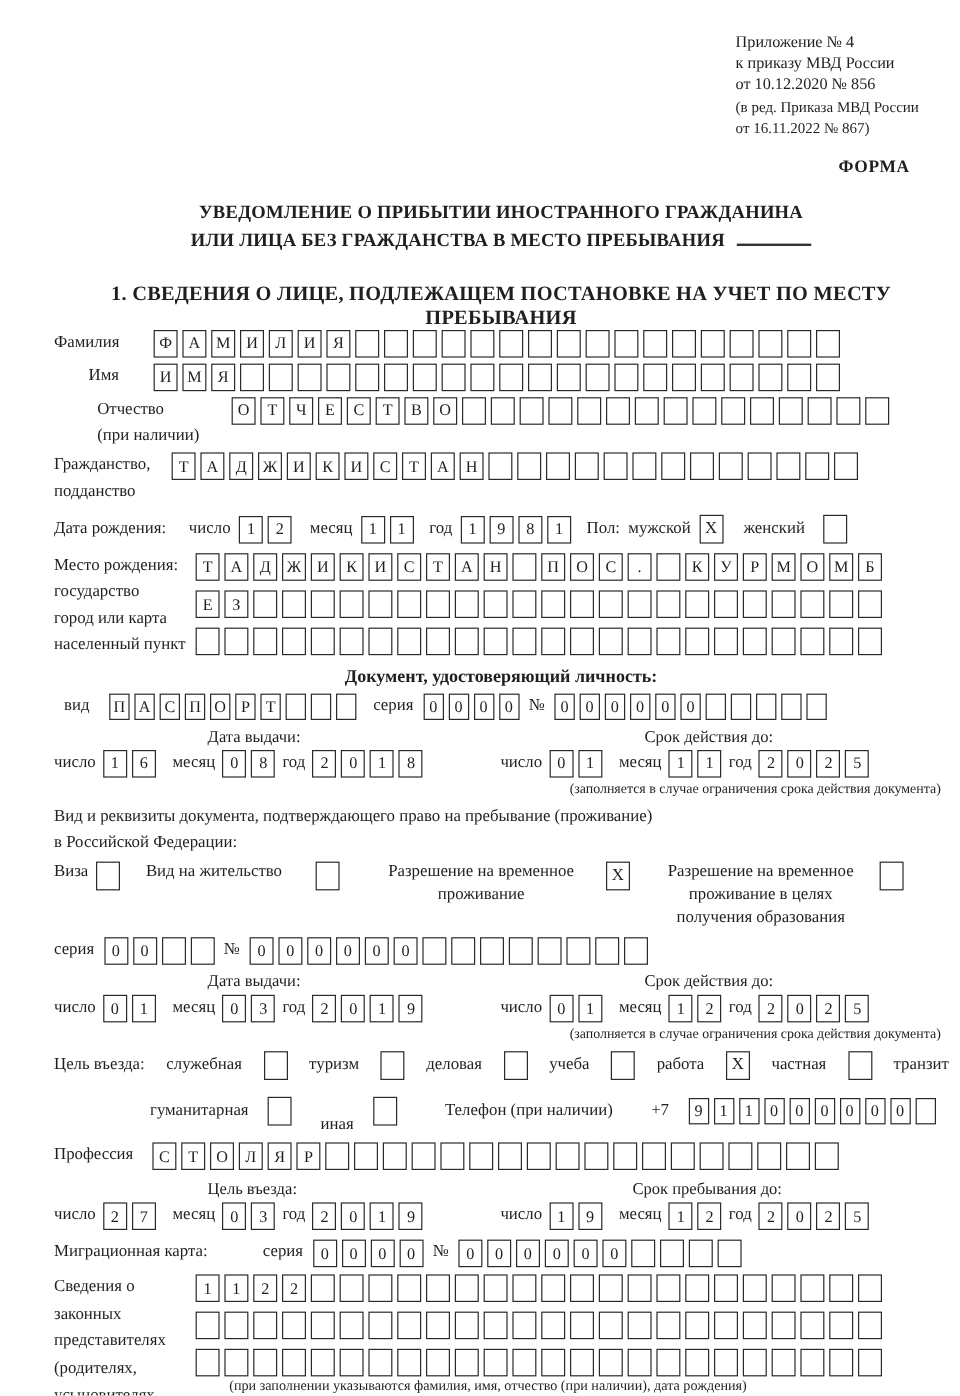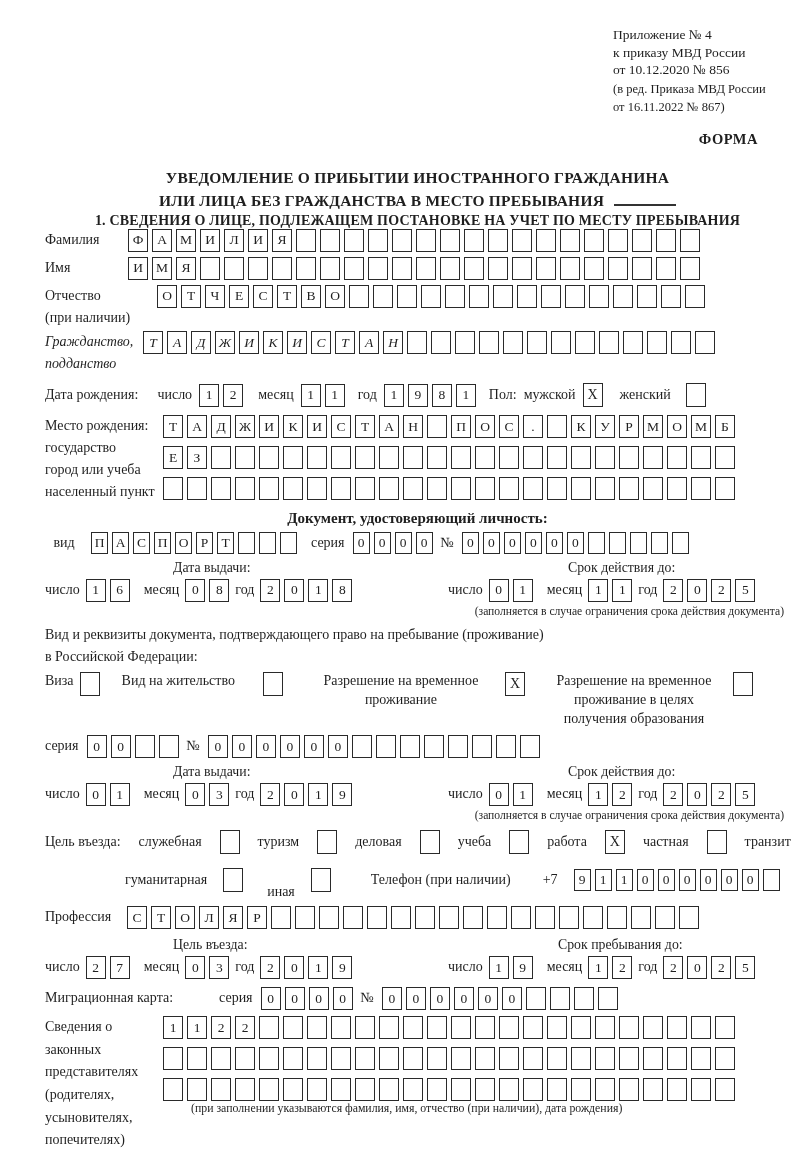--- a/index.html
+++ b/index.html
@@ -16,40 +16,40 @@
 
   
   .header-block { margin-left: 568px; width: 190px; font-size: 13.5px; line-height: 1.3; }
   .header-block .small { font-size: 12.5px; margin-top: 2px; }
   .forma { text-align: right; margin-right: 32px; margin-top: 16px; font-weight: bold; font-size: 14.5px; letter-spacing: .5px; }
 
   
   .title { text-align: center; font-weight: bold; font-size: 15.5px; margin-top: 18px; line-height: 1.5; letter-spacing: .2px; }
   .title-underline { display: inline-block; width: 62px; border-bottom: 2.5px solid #333; margin-left: 10px; vertical-align: baseline; }
 
-  .section-heading { text-align: center; font-weight: bold; font-size: 14px; letter-spacing: .2px; }
+  .section-heading { text-align: center; font-weight: bold; font-size: 17px; margin-top: 22px; letter-spacing: .2px; }
 
   
   .cells { display: flex; gap: 4px; }
   .cell { flex: 0 0 auto; width: 20px; height: 23px; border: 1.5px solid #2a2a2a;
           display: flex; align-items: center; justify-content: center; font-size: 13.5px; line-height: 1; }
   .tight .cell { width: 17px; height: 22px; }
   .checkbox { flex: 0 0 auto; width: 20px; height: 24px; border: 1.5px solid #2a2a2a;
           display: inline-flex; align-items: center; justify-content: center; font-size: 14px; }
 
   .row { display: flex; align-items: center; }
   .row-top { display: flex; align-items: flex-start; }
   .lbl { flex: 0 0 auto; }
 
   .label-col { flex: 0 0 auto; line-height: 1.58; }
   .stack { display: flex; flex-direction: column; gap: 8px; }
 
   .doc-heading { text-align: center; font-weight: bold; font-size: 15px; margin-top: 6px; }
 
-  .dates-pair { display: flex; margin-top: 6px; gap: 31px; }
+  .dates-pair { display: flex; margin-top: 6px; }
   .date-col { }
   .date-heading { font-size: 13.8px; margin-bottom: 3px; }
   .date-row { display: flex; align-items: center; gap: 6px; }
   .note { font-size: 11.6px; text-align: right; margin-top: 3px; margin-right: 6px; }
 
   .opt { display: flex; align-items: flex-start; gap: 10px; }
   .opt-text { text-align: center; line-height: 1.35; }
 
   .caption { font-size: 11.8px; margin-left: 28px; }
 </style>
@@ -100,21 +100,21 @@
         <span class="cell"></span>
         <span class="cell"></span>
         <span class="cell"></span>
         <span class="cell"></span>
         <span class="cell"></span>
         <span class="cell"></span>
       </span>
   </div>
 
   <div class="row" style="margin-top:5px;">
-    <span class="lbl" style="width:83px;">Имя</span>
+    <span class="lbl" style="width:83px;text-align:center;">Имя</span>
     <span class="cells">
         <span class="cell">И</span>
         <span class="cell">М</span>
         <span class="cell">Я</span>
         <span class="cell"></span>
         <span class="cell"></span>
         <span class="cell"></span>
         <span class="cell"></span>
         <span class="cell"></span>
         <span class="cell"></span>
@@ -130,21 +130,21 @@
         <span class="cell"></span>
         <span class="cell"></span>
         <span class="cell"></span>
         <span class="cell"></span>
         <span class="cell"></span>
         <span class="cell"></span>
       </span>
   </div>
 
   <div class="row-top" style="margin-top:5px;">
-    <span class="label-col" style="width:112px;">
+    <span class="label-col" style="width:112px;margin-left:36px;">
       <span>Отчество</span><br>
       <span>(при наличии)</span>
     </span>
     <span class="cells">
         <span class="cell">О</span>
         <span class="cell">Т</span>
         <span class="cell">Ч</span>
         <span class="cell">Е</span>
         <span class="cell">С</span>
         <span class="cell">Т</span>
@@ -161,21 +161,21 @@
         <span class="cell"></span>
         <span class="cell"></span>
         <span class="cell"></span>
         <span class="cell"></span>
         <span class="cell"></span>
         <span class="cell"></span>
         <span class="cell"></span>
       </span>
   </div>
 
-  <div class="row-top" style="margin-top:2px;font-style:italic;">
+  <div class="row-top" style="margin-top:2px;">
     <span class="label-col" style="width:98px;">
       <span>Гражданство,</span><br>
       <span>подданство</span>
     </span>
     <span class="cells">
         <span class="cell">Т</span>
         <span class="cell">А</span>
         <span class="cell">Д</span>
         <span class="cell">Ж</span>
         <span class="cell">И</span>
@@ -224,21 +224,21 @@
     <span class="lbl">мужской</span>
     <span class="checkbox">X</span>
     <span class="lbl" style="margin-left:10px;">женский</span>
     <span class="checkbox" style="margin-left:8px;"></span>
   </div>
 
   <div class="row-top" style="margin-top:8px;">
     <span class="label-col" style="width:118px;">
       <span>Место рождения:</span><br>
       <span>государство</span><br>
-      <span>город или учеба</span><br>
+      <span>город или карта</span><br>
       <span>населенный пункт</span>
     </span>
     <span class="stack">
       <span class="cells">
           <span class="cell">Т</span>
           <span class="cell">А</span>
           <span class="cell">Д</span>
           <span class="cell">Ж</span>
           <span class="cell">И</span>
           <span class="cell">К</span>

